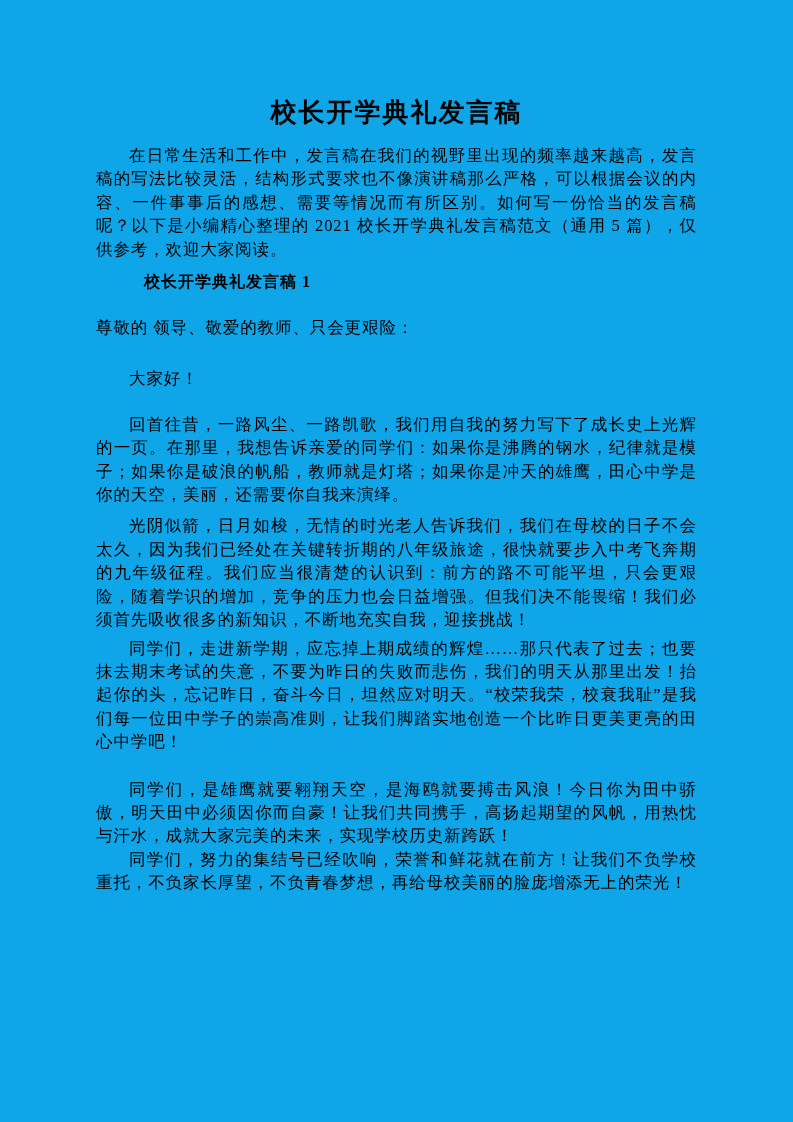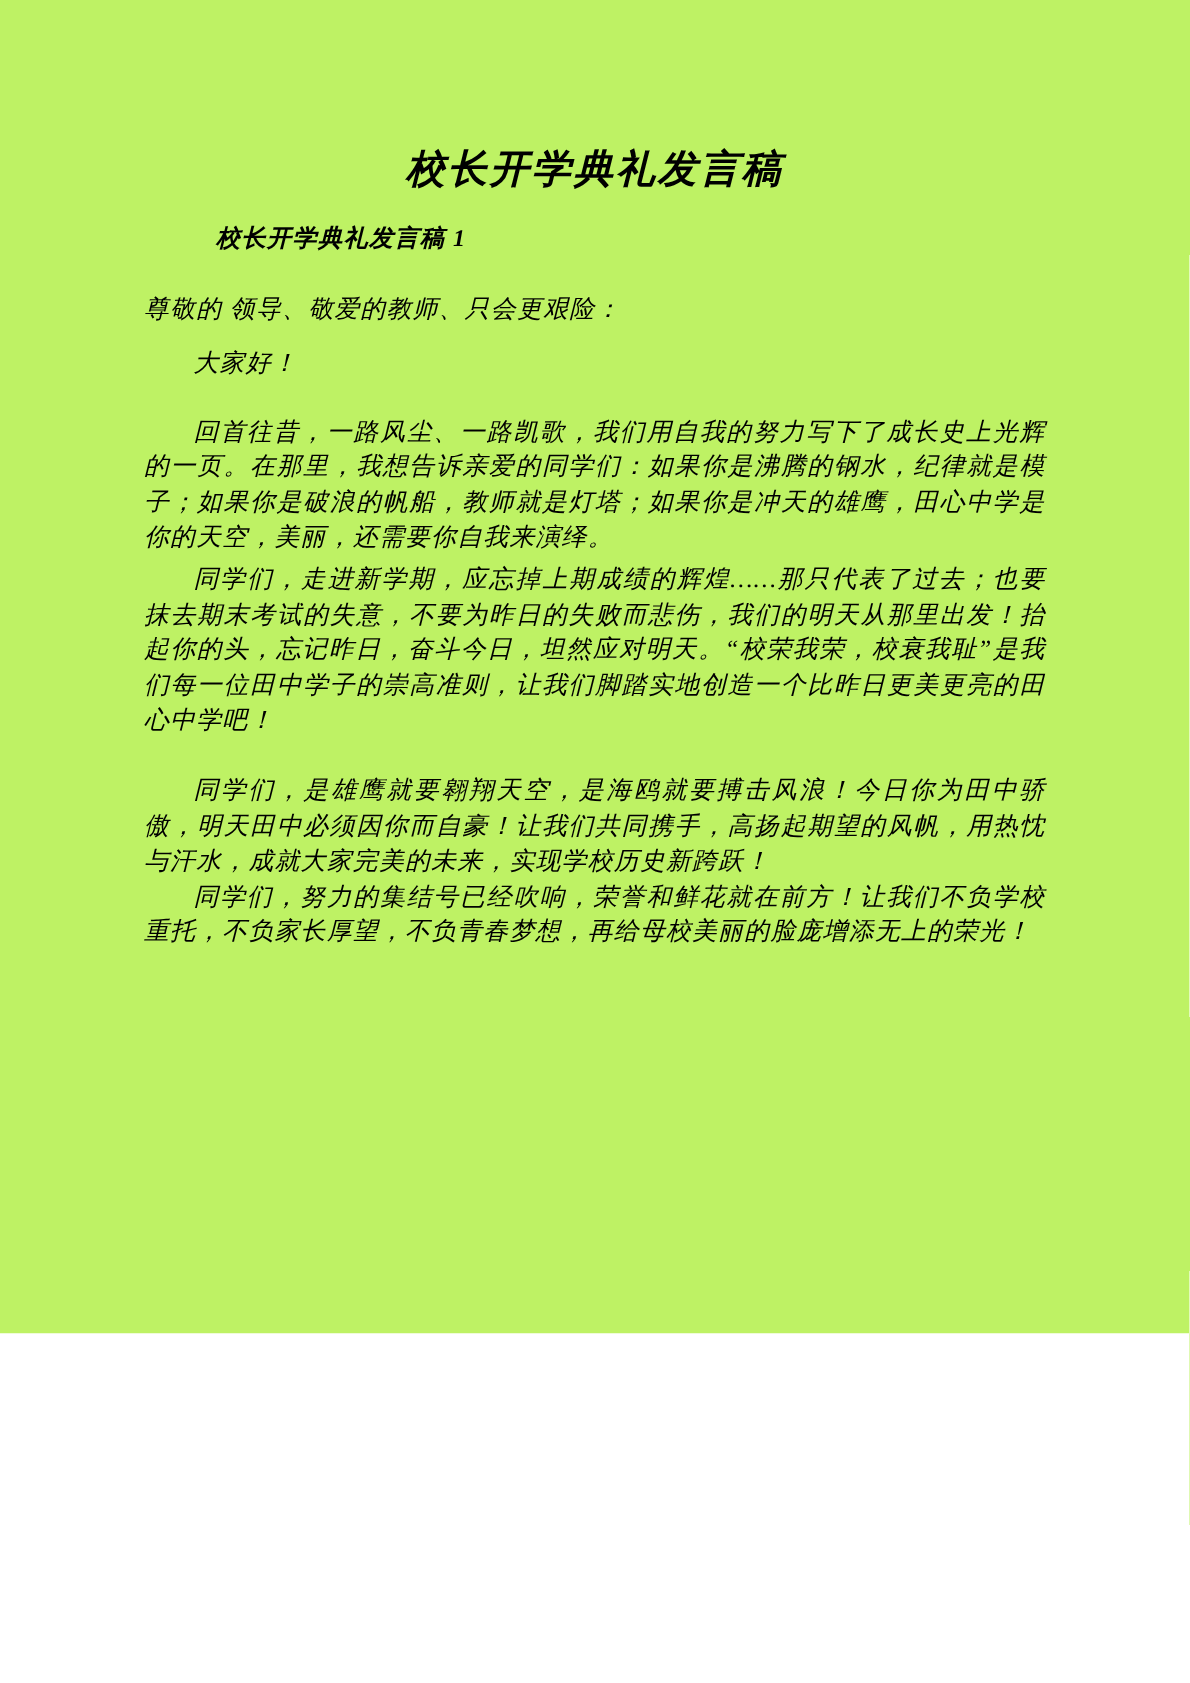--- a/index.html
+++ b/index.html
@@ -3,28 +3,27 @@
 <meta charset="utf-8">
 <style>
   html, body {
     margin: 0;
     padding: 0;
     background: #ffffff;
   }
   .page {
     position: relative;
     width: 793px;
-    height: 889px;
+    height: 1122px;
     margin: 0 auto;
-    background: #bef264;
+    background: #0ea5e9;
     color: #000000;
     font-family: "Liberation Serif", "DejaVu Serif", serif;
     overflow: hidden;
     box-sizing: border-box;
-    font-style: italic;
   }
   .content {
     padding: 96px 96px 0 96px;
   }
   .doc-title {
     margin: 0 0 14px 0;
     font-size: 26px;
     line-height: 34px;
     font-weight: 700;
     text-align: center;
@@ -46,46 +45,48 @@
     line-height: 23.4px;
     letter-spacing: 0.9px;
     text-align: justify;
     text-justify: inter-ideograph;
     text-indent: 33px;
   }
   p.salutation {
     margin-top: 18px;
     text-indent: 0;
   }
-  p.greeting  { margin-top: 13px; }
+  p.greeting  { margin-top: 28px; }
   p.bp1 { margin-top: 17px; }
   p.bp2 { margin-top: 22px;  }
   p.bp3 { margin-top: 8px;  }
   p.bp4 { margin-top: 5px;  }
   p.bp5 { margin-top: 24px;  }
   p.bp6 { }
 </style>
 </head>
 <body>
 
 <div class="page">
   <div class="content">
 
     <h1 class="doc-title">校长开学典礼发言稿</h1>
 
+    <p class="intro">在日常生活和工作中，发言稿在我们的视野里出现的频率越来越高，发言稿的写法比较灵活，结构形式要求也不像演讲稿那么严格，可以根据会议的内容、一件事事后的感想、需要等情况而有所区别。如何写一份恰当的发言稿呢？以下是小编精心整理的 2021 校长开学典礼发言稿范文（通用 5 篇），仅供参考，欢迎大家阅读。</p>
 
     <h2 class="section-heading">校长开学典礼发言稿 1</h2>
 
     <p class="salutation">尊敬的 领导、敬爱的教师、只会更艰险：</p>
 
     <p class="greeting">大家好！</p>
 
 
     <p class="bp2">回首往昔，一路风尘、一路凯歌，我们用自我的努力写下了成长史上光辉的一页。在那里，我想告诉亲爱的同学们：如果你是沸腾的钢水，纪律就是模子；如果你是破浪的帆船，教师就是灯塔；如果你是冲天的雄鹰，田心中学是你的天空，美丽，还需要你自我来演绎。</p>
 
+    <p class="bp3">光阴似箭，日月如梭，无情的时光老人告诉我们，我们在母校的日子不会太久，因为我们已经处在关键转折期的八年级旅途，很快就要步入中考飞奔期的九年级征程。我们应当很清楚的认识到：前方的路不可能平坦，只会更艰险，随着学识的增加，竞争的压力也会日益增强。但我们决不能畏缩！我们必须首先吸收很多的新知识，不断地充实自我，迎接挑战！</p>
 
     <p class="bp4">同学们，走进新学期，应忘掉上期成绩的辉煌……那只代表了过去；也要抹去期末考试的失意，不要为昨日的失败而悲伤，我们的明天从那里出发！抬起你的头，忘记昨日，奋斗今日，坦然应对明天。“校荣我荣，校衰我耻”是我们每一位田中学子的崇高准则，让我们脚踏实地创造一个比昨日更美更亮的田心中学吧！</p>
 
     <p class="bp5">同学们，是雄鹰就要翱翔天空，是海鸥就要搏击风浪！今日你为田中骄傲，明天田中必须因你而自豪！让我们共同携手，高扬起期望的风帆，用热忱与汗水，成就大家完美的未来，实现学校历史新跨跃！</p>
 
     <p class="bp6">同学们，努力的集结号已经吹响，荣誉和鲜花就在前方！让我们不负学校重托，不负家长厚望，不负青春梦想，再给母校美丽的脸庞增添无上的荣光！</p>
 
   </div>
 </div>
 

